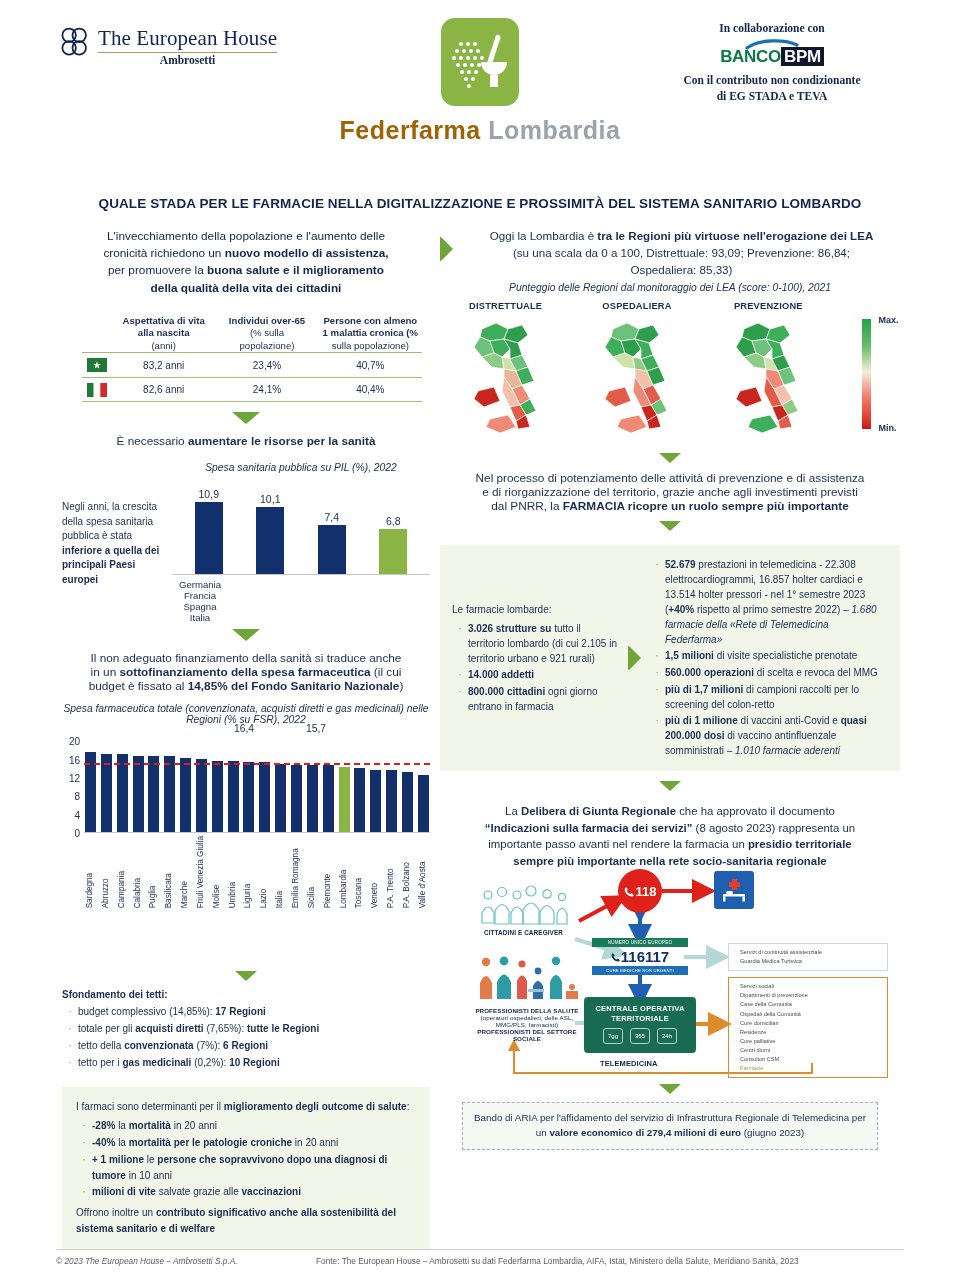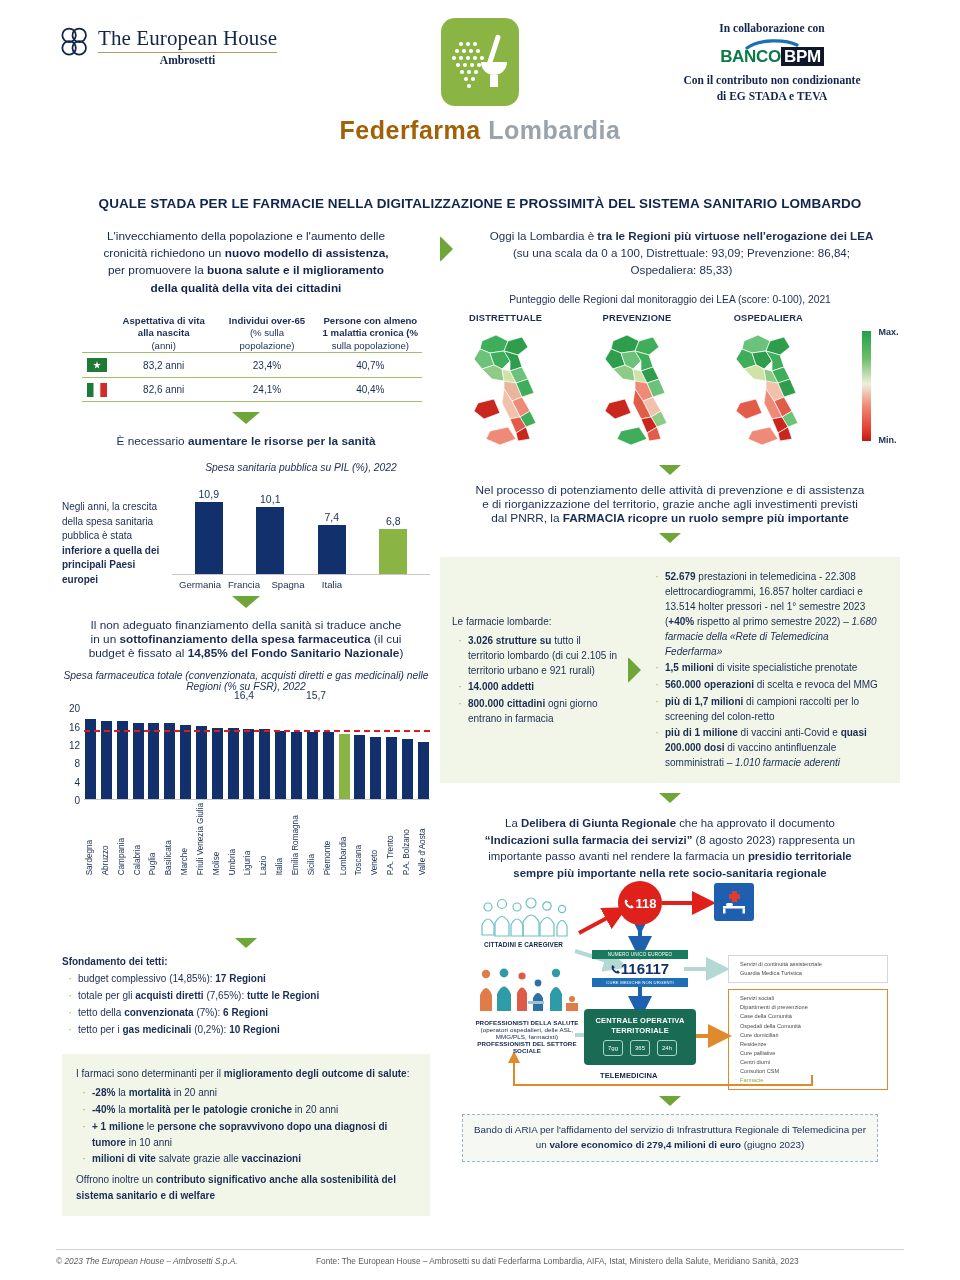--- a/index.html
+++ b/index.html
@@ -78,21 +78,21 @@
   .pil-note { width: 110px; font-size: 10px; line-height: 1.45; padding-top: 38px; }
   .pil-note b { font-weight: 700; }
   .pil-chart { flex: 1; }
   .chart-title { font-style: italic; font-size: 10.3px; text-align: center; margin-bottom: 7px; color:#1a2d52; }
   .pil-bars { display: flex; align-items: flex-end; justify-content: space-around; height: 95px;
               border-bottom: 1px solid #c8c8c8; padding: 0 6px; }
   .pil-bar-col { width: 44px; text-align: center; display:flex; flex-direction: column; justify-content: flex-end; height: 100%; }
   .pil-val { font-size: 10.5px; margin-bottom: 2px; }
   .pil-bar { width: 28px; margin: 0 auto; background: #12306b; }
   .pil-bar.green { background: #8ab545; }
-  .pil-labels { display: flex; justify-content: flex-start; padding: 4px 6px 0; }
+  .pil-labels { display: flex; justify-content: center; padding: 4px 6px 0; flex-direction: column; }
   .pil-labels span { width: 44px; text-align:center; font-size: 9.6px; }
 
   
   .reg-chart { margin-top: 10px; position: relative; }
   .reg-plot { display: flex; height: 92px; }
   .reg-axis { width: 22px; position: relative; font-size: 10px; text-align: right; padding-right: 4px; }
   .reg-axis span { position: absolute; right: 4px; transform: translateY(-50%); }
   .reg-bars { flex: 1; position: relative; border-bottom: 1px solid #c8c8c8; display: flex; align-items: flex-end;
               justify-content: space-between; padding: 0 1px; }
   .rb { width: 11px; background: #12306b; }
@@ -111,21 +111,21 @@
   .bl .txt { flex: 1; }
   b { font-weight: 700; }
 
   .greenbox { background: #f2f6e9; padding: 12px 14px 13px; }
 
   
   .right-lead { display: flex; align-items: flex-start; }
   .right-lead .arw { margin-right: 10px; margin-top: 8px; flex: none; }
   .right-lead .tx { flex: 1; text-align: center; font-size: 11.6px; line-height: 1.45; }
 
-  .lea-title { font-size: 10.3px; text-align: center; margin-top: 16px; }
+  .lea-title { font-style: italic; font-size: 10.3px; text-align: center; margin-top: 4px; }
   .maps-row { display: flex; margin-top: 8px; align-items: flex-start; }
   .map-cell { flex: 1; text-align: center; }
   .map-cap { font-size: 9.3px; font-weight: 700; letter-spacing: .2px; margin-bottom: 4px; }
   .legend { width: 66px; padding-top: 18px; }
   .legend-bar { width: 9px; height: 110px; margin: 0 auto; position: relative;
                 background: linear-gradient(to bottom, #23a14b 0%, #6bbd6a 25%, #f0efdc 48%, #ef8a77 68%, #e23c2e 90%, #c21a14 100%); }
   .legend-lab { position: absolute; left: 16px; font-size: 9px; font-weight: 700; }
 
   .farm-box { background: #f2f6e9; margin-top: 14px; padding: 12px 12px; display: flex; align-items: center; }
   .farm-left { width: 168px; font-size: 10px; line-height: 1.5; }
@@ -502,64 +502,64 @@
             <path d="M40 62 L48 74 L56 90 L46 92 L38 76 Z" fill="#f3c0ab"></path>
             <path d="M56 90 L66 84 L72 96 L62 100 Z" fill="#3fae5a"></path>
             <path d="M46 92 L56 90 L62 100 L52 106 Z" fill="#e25c4a"></path>
             <path d="M52 106 L62 100 L66 112 L54 114 Z" fill="#c9271d"></path>
             <path d="M14 76 L30 72 L36 86 L20 92 L10 84 Z" fill="#c9271d"></path>
             <path d="M26 104 L44 100 L52 112 L36 118 L22 112 Z" fill="#ef8a77"></path>
           </g>
         </svg>
       </div>
       <div class="map-cell">
+        <div class="map-cap">OSPEDALIERA</div>
+        <svg width="84" height="122" viewBox="0 0 84 122">
+          <g stroke="#ffffff" stroke-width="0.7">
+            <path d="M18 14 L32 8 L44 14 L40 24 L26 26 L16 22 Z" fill="#6cc27b"></path>
+            <path d="M44 14 L58 10 L64 20 L54 28 L40 24 Z" fill="#2e9e4c"></path>
+            <path d="M16 22 L26 26 L30 38 L18 42 L10 32 Z" fill="#3fae5a"></path>
+            <path d="M26 26 L40 24 L46 34 L38 42 L30 38 Z" fill="#2e9e4c"></path>
+            <path d="M40 24 L54 28 L58 40 L46 44 L46 34 Z" fill="#3fae5a"></path>
+            <path d="M30 38 L38 42 L40 54 L28 52 L18 42 Z" fill="#cfe3a8"></path>
+            <path d="M38 42 L46 44 L52 56 L40 58 L40 54 Z" fill="#8ecb85"></path>
+            <path d="M46 44 L58 40 L64 52 L52 56 Z" fill="#3fae5a"></path>
+            <path d="M40 54 L52 56 L58 70 L48 74 L40 62 Z" fill="#f3c0ab"></path>
+            <path d="M52 56 L64 52 L70 66 L58 70 Z" fill="#2e9e4c"></path>
+            <path d="M48 74 L58 70 L66 84 L56 90 Z" fill="#e25c4a"></path>
+            <path d="M40 62 L48 74 L56 90 L46 92 L38 76 Z" fill="#ef8a77"></path>
+            <path d="M56 90 L66 84 L72 96 L62 100 Z" fill="#6cc27b"></path>
+            <path d="M46 92 L56 90 L62 100 L52 106 Z" fill="#c9271d"></path>
+            <path d="M52 106 L62 100 L66 112 L54 114 Z" fill="#c9271d"></path>
+            <path d="M14 76 L30 72 L36 86 L20 92 L10 84 Z" fill="#e25c4a"></path>
+            <path d="M26 104 L44 100 L52 112 L36 118 L22 112 Z" fill="#ef8a77"></path>
+          </g>
+        </svg>
+      </div>
+      <div class="map-cell">
         <div class="map-cap">PREVENZIONE</div>
         <svg width="84" height="122" viewBox="0 0 84 122">
           <g stroke="#ffffff" stroke-width="0.7">
             <path d="M18 14 L32 8 L44 14 L40 24 L26 26 L16 22 Z" fill="#2e9e4c"></path>
             <path d="M44 14 L58 10 L64 20 L54 28 L40 24 Z" fill="#3fae5a"></path>
             <path d="M16 22 L26 26 L30 38 L18 42 L10 32 Z" fill="#2e9e4c"></path>
             <path d="M26 26 L40 24 L46 34 L38 42 L30 38 Z" fill="#6cc27b"></path>
             <path d="M40 24 L54 28 L58 40 L46 44 L46 34 Z" fill="#3fae5a"></path>
             <path d="M30 38 L38 42 L40 54 L28 52 L18 42 Z" fill="#8ecb85"></path>
             <path d="M38 42 L46 44 L52 56 L40 58 L40 54 Z" fill="#cfe3a8"></path>
             <path d="M46 44 L58 40 L64 52 L52 56 Z" fill="#2e9e4c"></path>
             <path d="M40 54 L52 56 L58 70 L48 74 L40 62 Z" fill="#ef8a77"></path>
             <path d="M52 56 L64 52 L70 66 L58 70 Z" fill="#6cc27b"></path>
             <path d="M48 74 L58 70 L66 84 L56 90 Z" fill="#f3c0ab"></path>
             <path d="M40 62 L48 74 L56 90 L46 92 L38 76 Z" fill="#e25c4a"></path>
             <path d="M56 90 L66 84 L72 96 L62 100 Z" fill="#8ecb85"></path>
             <path d="M46 92 L56 90 L62 100 L52 106 Z" fill="#c9271d"></path>
             <path d="M52 106 L62 100 L66 112 L54 114 Z" fill="#e25c4a"></path>
             <path d="M14 76 L30 72 L36 86 L20 92 L10 84 Z" fill="#c9271d"></path>
             <path d="M26 104 L44 100 L52 112 L36 118 L22 112 Z" fill="#3fae5a"></path>
-          </g>
-        </svg>
-      </div>
-      <div class="map-cell">
-        <div class="map-cap">OSPEDALIERA</div>
-        <svg width="84" height="122" viewBox="0 0 84 122">
-          <g stroke="#ffffff" stroke-width="0.7">
-            <path d="M18 14 L32 8 L44 14 L40 24 L26 26 L16 22 Z" fill="#6cc27b"></path>
-            <path d="M44 14 L58 10 L64 20 L54 28 L40 24 Z" fill="#2e9e4c"></path>
-            <path d="M16 22 L26 26 L30 38 L18 42 L10 32 Z" fill="#3fae5a"></path>
-            <path d="M26 26 L40 24 L46 34 L38 42 L30 38 Z" fill="#2e9e4c"></path>
-            <path d="M40 24 L54 28 L58 40 L46 44 L46 34 Z" fill="#3fae5a"></path>
-            <path d="M30 38 L38 42 L40 54 L28 52 L18 42 Z" fill="#cfe3a8"></path>
-            <path d="M38 42 L46 44 L52 56 L40 58 L40 54 Z" fill="#8ecb85"></path>
-            <path d="M46 44 L58 40 L64 52 L52 56 Z" fill="#3fae5a"></path>
-            <path d="M40 54 L52 56 L58 70 L48 74 L40 62 Z" fill="#f3c0ab"></path>
-            <path d="M52 56 L64 52 L70 66 L58 70 Z" fill="#2e9e4c"></path>
-            <path d="M48 74 L58 70 L66 84 L56 90 Z" fill="#e25c4a"></path>
-            <path d="M40 62 L48 74 L56 90 L46 92 L38 76 Z" fill="#ef8a77"></path>
-            <path d="M56 90 L66 84 L72 96 L62 100 Z" fill="#6cc27b"></path>
-            <path d="M46 92 L56 90 L62 100 L52 106 Z" fill="#c9271d"></path>
-            <path d="M52 106 L62 100 L66 112 L54 114 Z" fill="#c9271d"></path>
-            <path d="M14 76 L30 72 L36 86 L20 92 L10 84 Z" fill="#e25c4a"></path>
-            <path d="M26 104 L44 100 L52 112 L36 118 L22 112 Z" fill="#ef8a77"></path>
           </g>
         </svg>
       </div>
       <div class="legend">
         <div class="legend-bar">
           <span class="legend-lab" style="top:-4px">Max.</span>
           <span class="legend-lab" style="bottom:-4px">Min.</span>
         </div>
       </div>
     </div>

